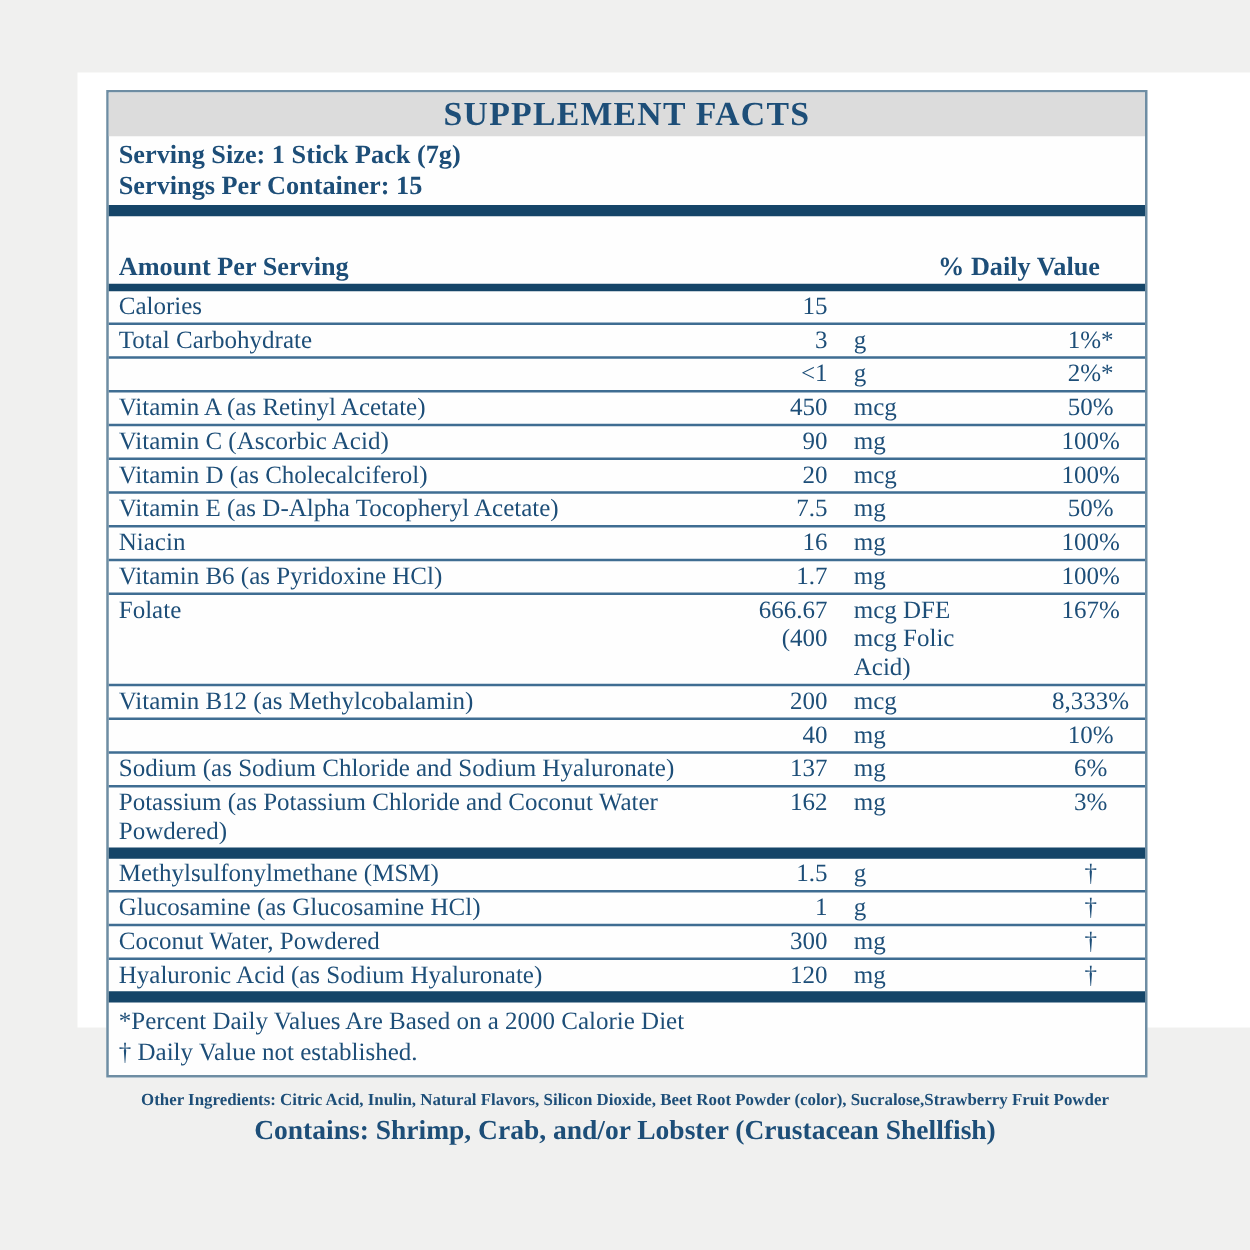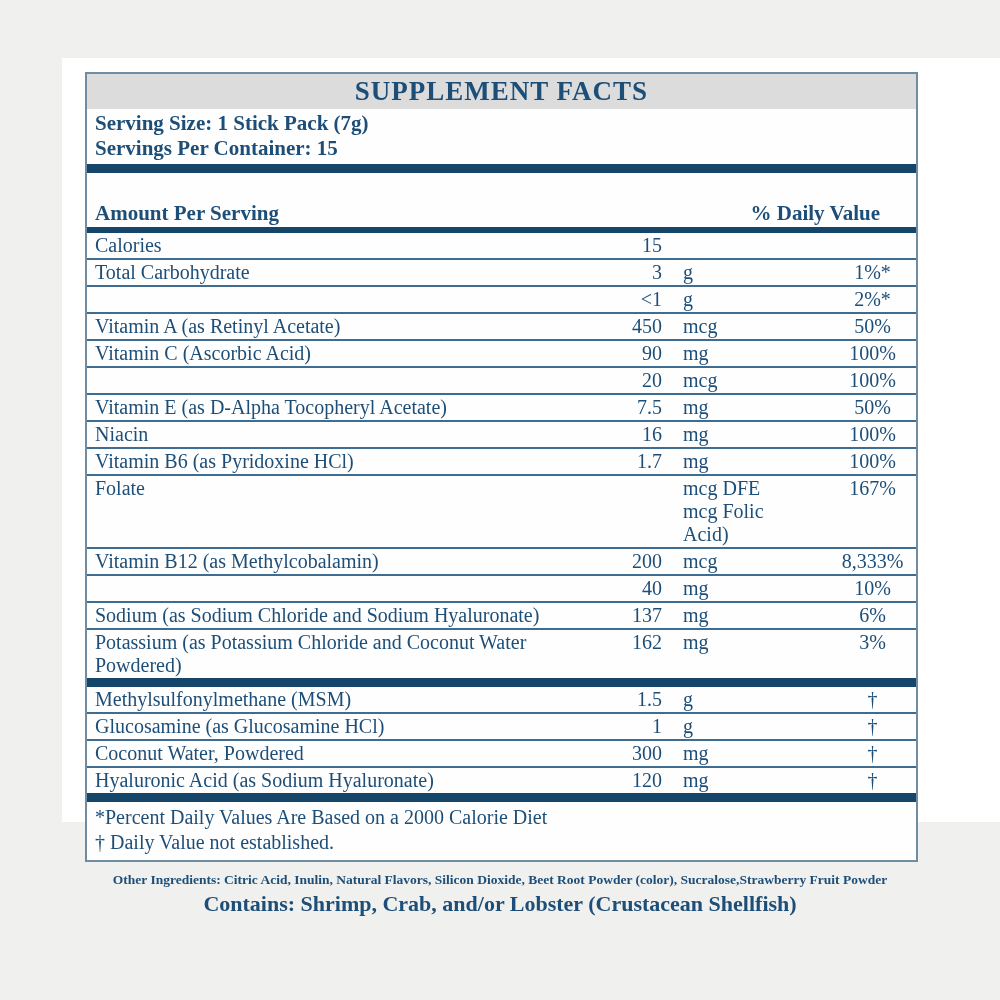--- a/index.html
+++ b/index.html
@@ -179,20 +179,23 @@
             <div>90</div>
           </div>
           <div class="c-unit">
             <div>mg</div>
           </div>
           <div class="c-dv">
             <div>100%</div>
           </div>
         </div>
         <div class="row">
+          <div class="c-name">
+            <div>Vitamin D (as Cholecalciferol)</div>
+          </div>
           <div class="c-amt">
             <div>20</div>
           </div>
           <div class="c-unit">
             <div>mcg</div>
           </div>
           <div class="c-dv">
             <div>100%</div>
           </div>
         </div>
@@ -234,20 +237,24 @@
           <div class="c-unit">
             <div>mg</div>
           </div>
           <div class="c-dv">
             <div>100%</div>
           </div>
         </div>
         <div class="row">
           <div class="c-name">
             <div>Folate</div>
+          </div>
+          <div class="c-amt">
+            <div>666.67</div>
+            <div>(400</div>
           </div>
           <div class="c-unit">
             <div>mcg DFE</div>
             <div>mcg Folic</div>
             <div>Acid)</div>
           </div>
           <div class="c-dv">
             <div>167%</div>
           </div>
         </div>

